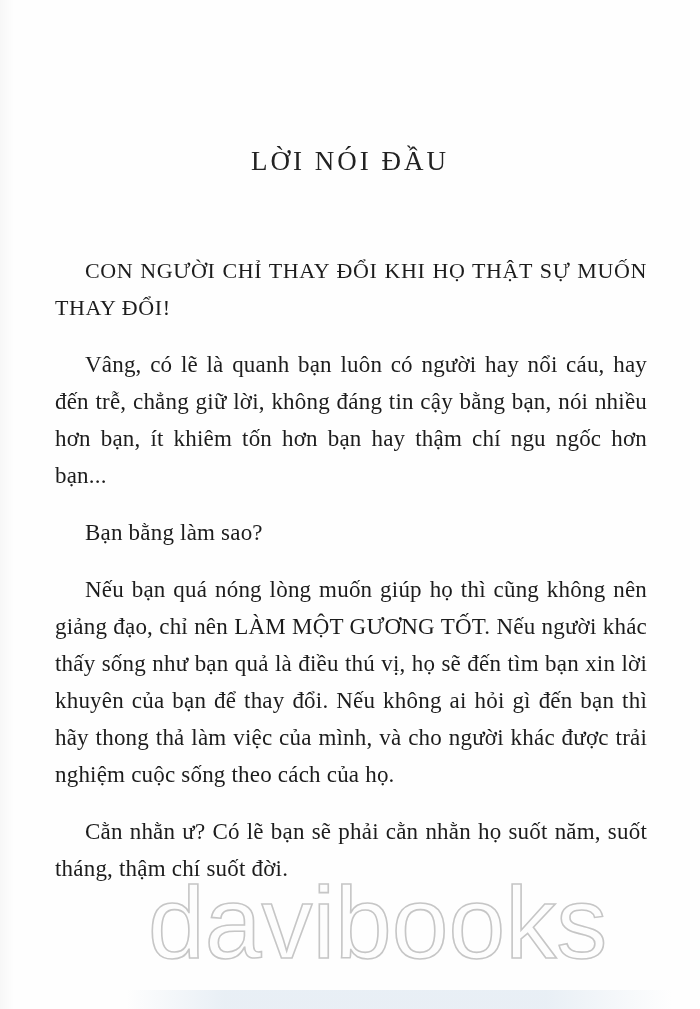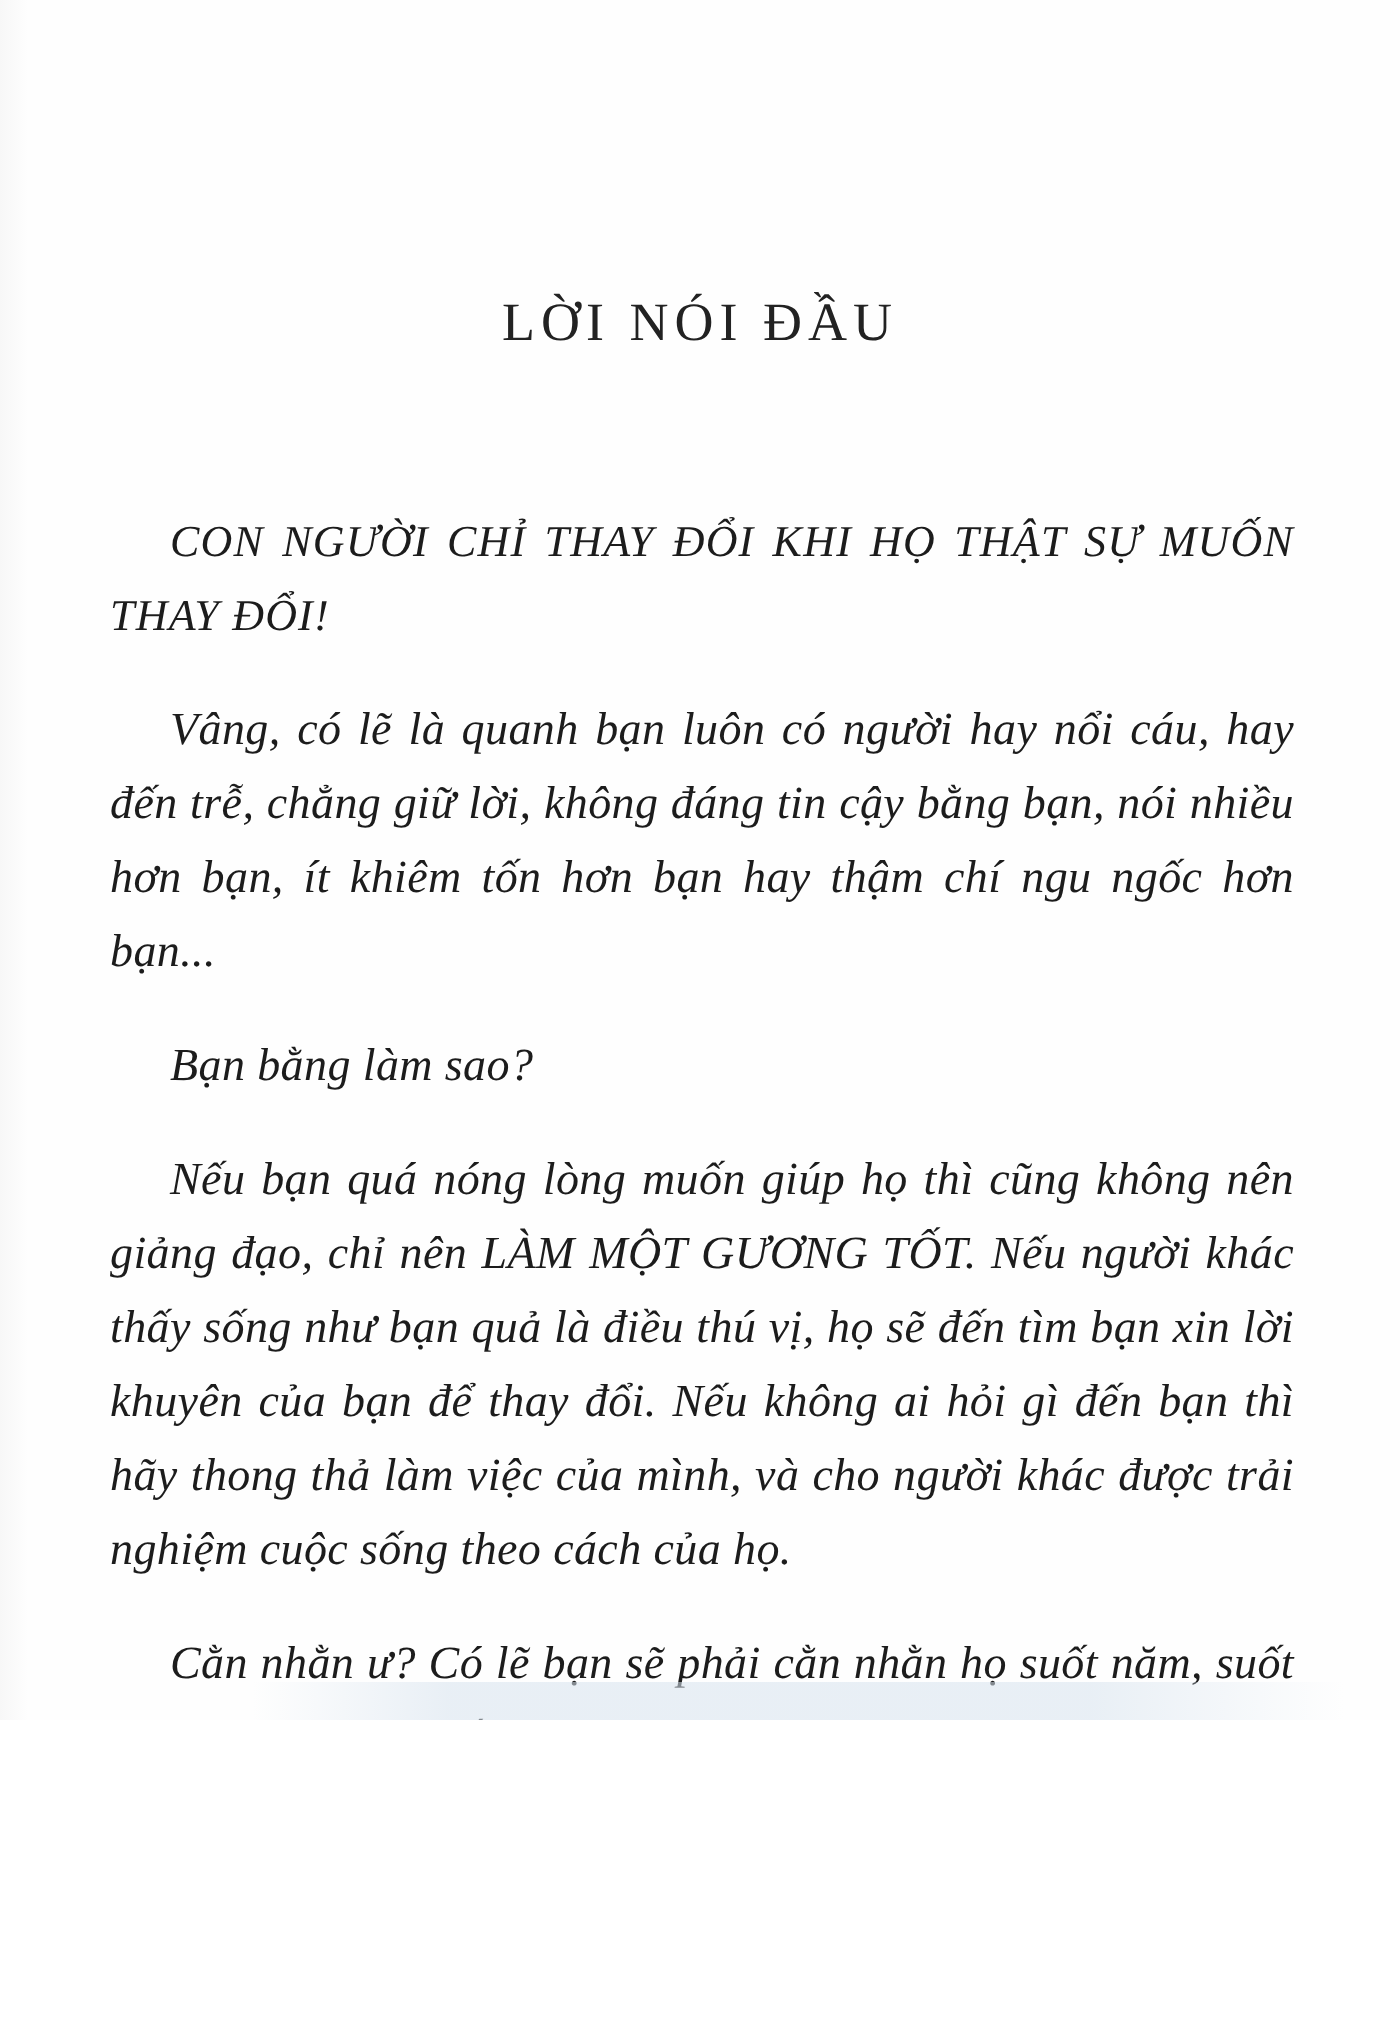--- a/index.html
+++ b/index.html
@@ -3,41 +3,40 @@
 <meta charset="utf-8">
 <style>
   html, body {
     margin: 0;
     padding: 0;
     background: #ffffff;
   }
   .page {
     position: relative;
     width: 700px;
-    height: 860px;
+    height: 1009px;
     background: linear-gradient(90deg, #f7f7f7 0px, #fefefe 14px, #fefefe 100%);
     overflow: hidden;
     font-family: "Liberation Serif", "DejaVu Serif", serif;
     color: #1c1c1c;
   }
   .doc-title {
     margin: 0;
     padding-top: 146px;
     text-align: center;
     font-size: 27px;
     font-weight: 400;
     letter-spacing: 3px;
     color: #222;
   }
   .body-text {
     position: absolute;
     top: 252px;
     left: 55px;
     width: 592px;
-    font-style: italic;
   }
   .body-text p {
     margin: 0;
     text-align: justify;
     text-indent: 30px;
     font-size: 23px;
     line-height: 37px;
     letter-spacing: 0.2px;
   }
   .body-text p.caps {

